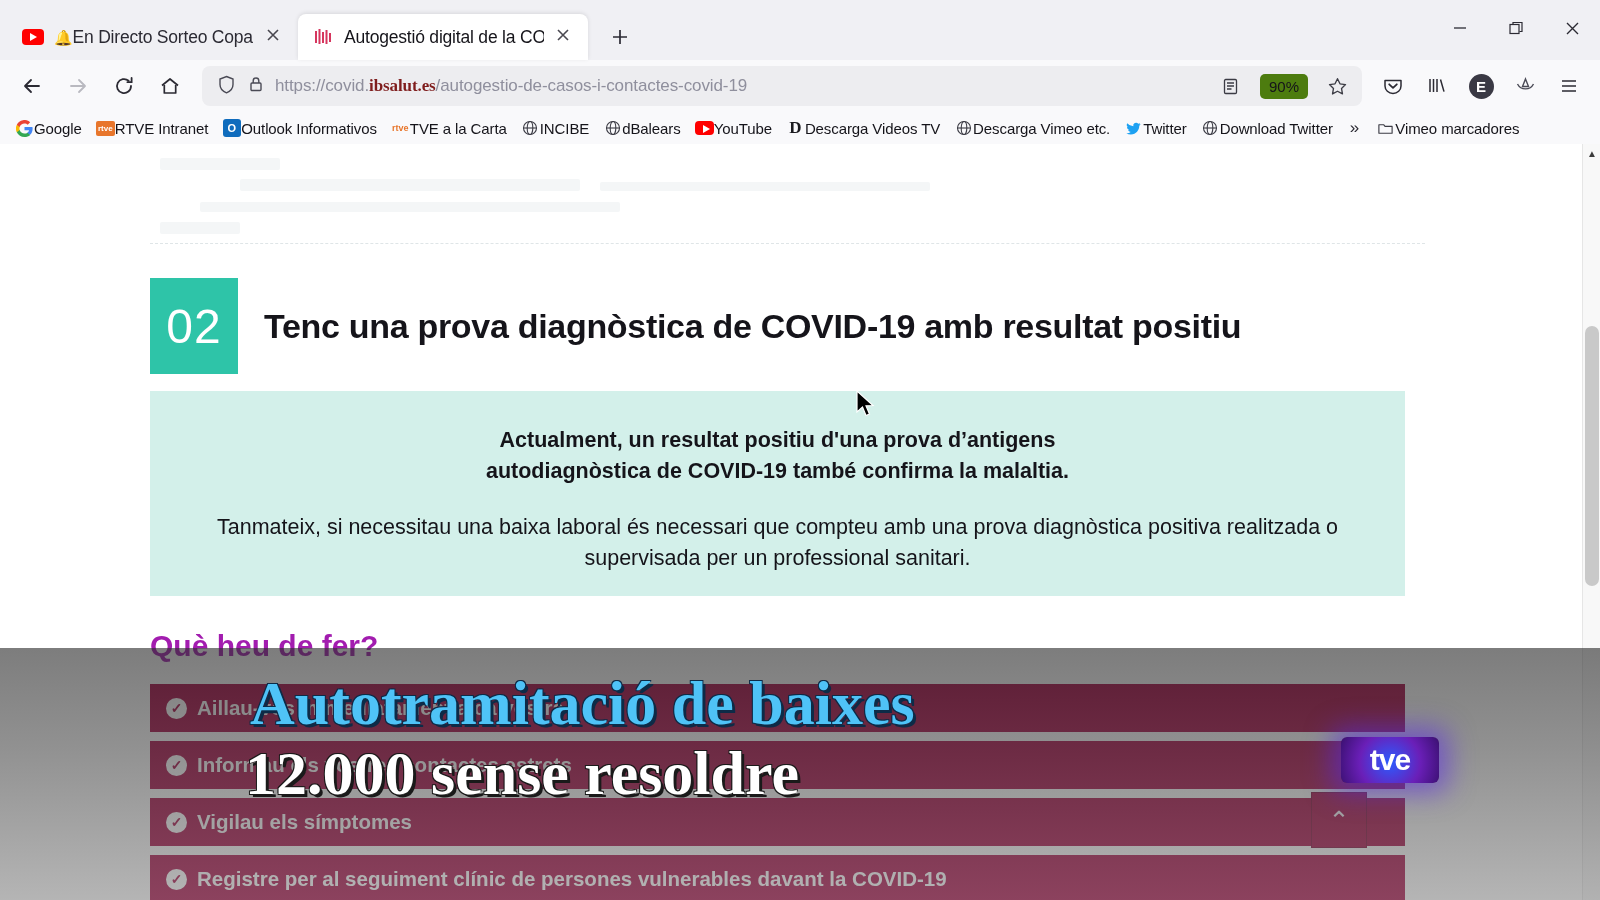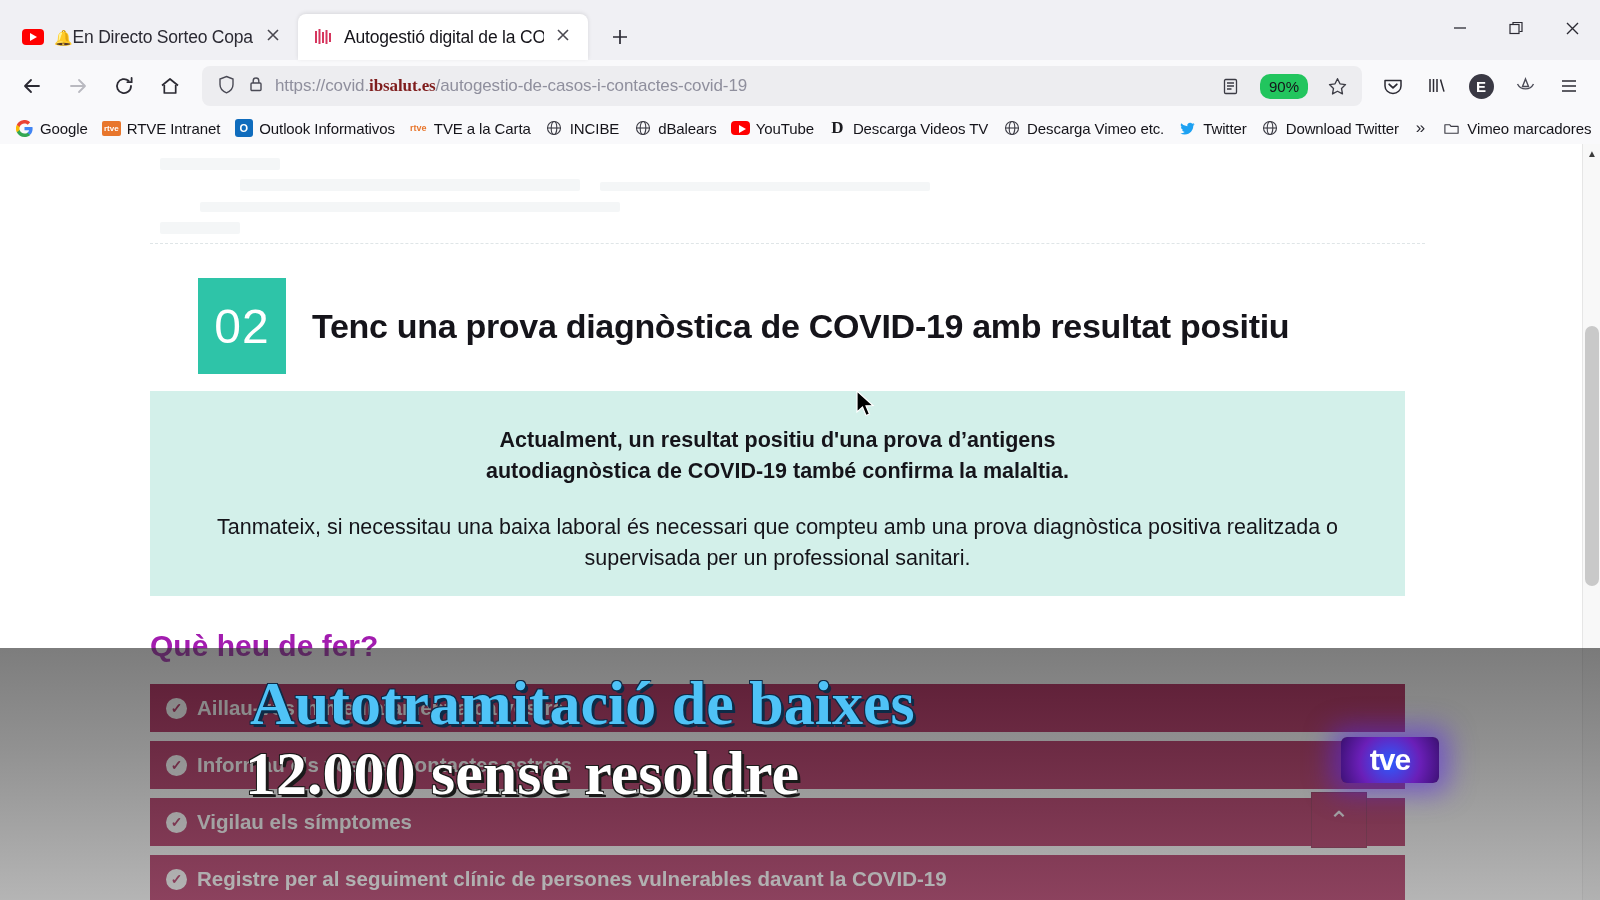--- a/index.html
+++ b/index.html
@@ -52,47 +52,47 @@
   .navbtn.disabled { color: #b9b9c0; }
   .urlbar {
     flex: 1; height: 40px; background: #ededf0; border-radius: 8px;
     display: flex; align-items: center; padding: 0 8px 0 14px; gap: 10px;
     margin: 0 8px; min-width: 0;
   }
   .url-text { flex: 1; font-size: 17px; color: #8f8f9d; white-space: nowrap; overflow: hidden; letter-spacing: -.1px; }
   .url-text b { color: #7f1d1d; font-weight: 700; font-family: Liberation Serif, serif; }
   .url-text .scheme { color: #8f8f9d; }
   .reader-btn { width: 34px; height: 32px; display: flex; align-items: center; justify-content: center; border-radius: 5px; }
-  .zoom-pill { background: #22c55e; border-radius: 10px; font-size: 15px; color: #15141a; padding: 4px 9px; margin: 0 2px; }
+  .zoom-pill { background: #4d7c0f; border-radius: 5px; font-size: 15px; color: #15141a; padding: 4px 9px; margin: 0 2px; }
   .star-btn { width: 34px; height: 32px; display: flex; align-items: center; justify-content: center; }
   .toolbtn { width: 42px; height: 40px; display: flex; align-items: center; justify-content: center; color: #2b2a33; }
   .avatar-e {
     width: 25px; height: 25px; border-radius: 50%; background: #3a3944; color: #fff;
     font-size: 15px; font-weight: 700; display: flex; align-items: center; justify-content: center;
   }
 
   
   .bookmarks { height: 32px; background: #f9f9fb; display: flex; align-items: center; padding: 0 8px; gap: 0; font-size: 15px; color: #15141a; overflow: hidden; white-space: nowrap; }
-  .bm { display: flex; align-items: center; gap: 6px; padding: 3px 7px; border-radius: 4px; flex: none; }
+  .bm { display: flex; align-items: center; padding: 3px 7px; border-radius: 4px; flex: none; }
   .bm-label { font-size: 15px; letter-spacing: -.1px; }
   .bm-ico { width: 19px; height: 19px; flex: none; display: flex; align-items: center; justify-content: center; font-size: 13px; }
   .ico-rtve { background: #e8762c; color: #fff; font-size: 8px; font-weight: 700; border-radius: 2px; width: 19px; height: 15px; display:flex;align-items:center;justify-content:center; }
   .ico-outlook { background: #0f6cbd; color: #fff; font-size: 11px; font-weight: 700; border-radius: 3px; width: 18px; height: 18px; display:flex;align-items:center;justify-content:center; }
   .ico-tvecarta { color: #e8762c; font-size: 9px; font-weight: 700; }
   .ico-d { font-size: 17px; font-weight: 700; color: #1b1b1f; font-family: "Liberation Serif", serif; }
   .chev-more { padding: 0 10px; font-size: 17px; color: #2b2a33; }
 
   
   .viewport { position: absolute; left: 0; top: 144px; width: 1600px; height: 756px; background: #ffffff; overflow: hidden; }
 
   .ghost { position: absolute; left: 0; top: 0; width: 1584px; height: 100px; }
   .ghost-line { position: absolute; background: #f4f6f7; border-radius: 2px; }
   .dashed-sep { position: absolute; left: 150px; top: 99px; width: 1275px; border-top: 1px dashed #dfe5e7; }
 
-  .sec-head { position: absolute; left: 150px; top: 134px; display: flex; align-items: center; gap: 26px; margin-left: 48px; }
+  .sec-head { position: absolute; left: 150px; top: 134px; display: flex; align-items: center; gap: 26px; }
   .num-badge {
     width: 88px; height: 96px; background: #2ec4a8; color: #ffffff;
     display: flex; align-items: center; justify-content: center;
     font-size: 48px; font-weight: 400; letter-spacing: 1px;
   }
   .sec-title { font-size: 34px; font-weight: 700; color: #15141a; letter-spacing: -.3px; }
 
   .infobox {
     position: absolute; left: 150px; top: 247px; width: 1255px; height: 205px;
     background: #d3f0ea; padding: 34px 40px 0; text-align: center;

